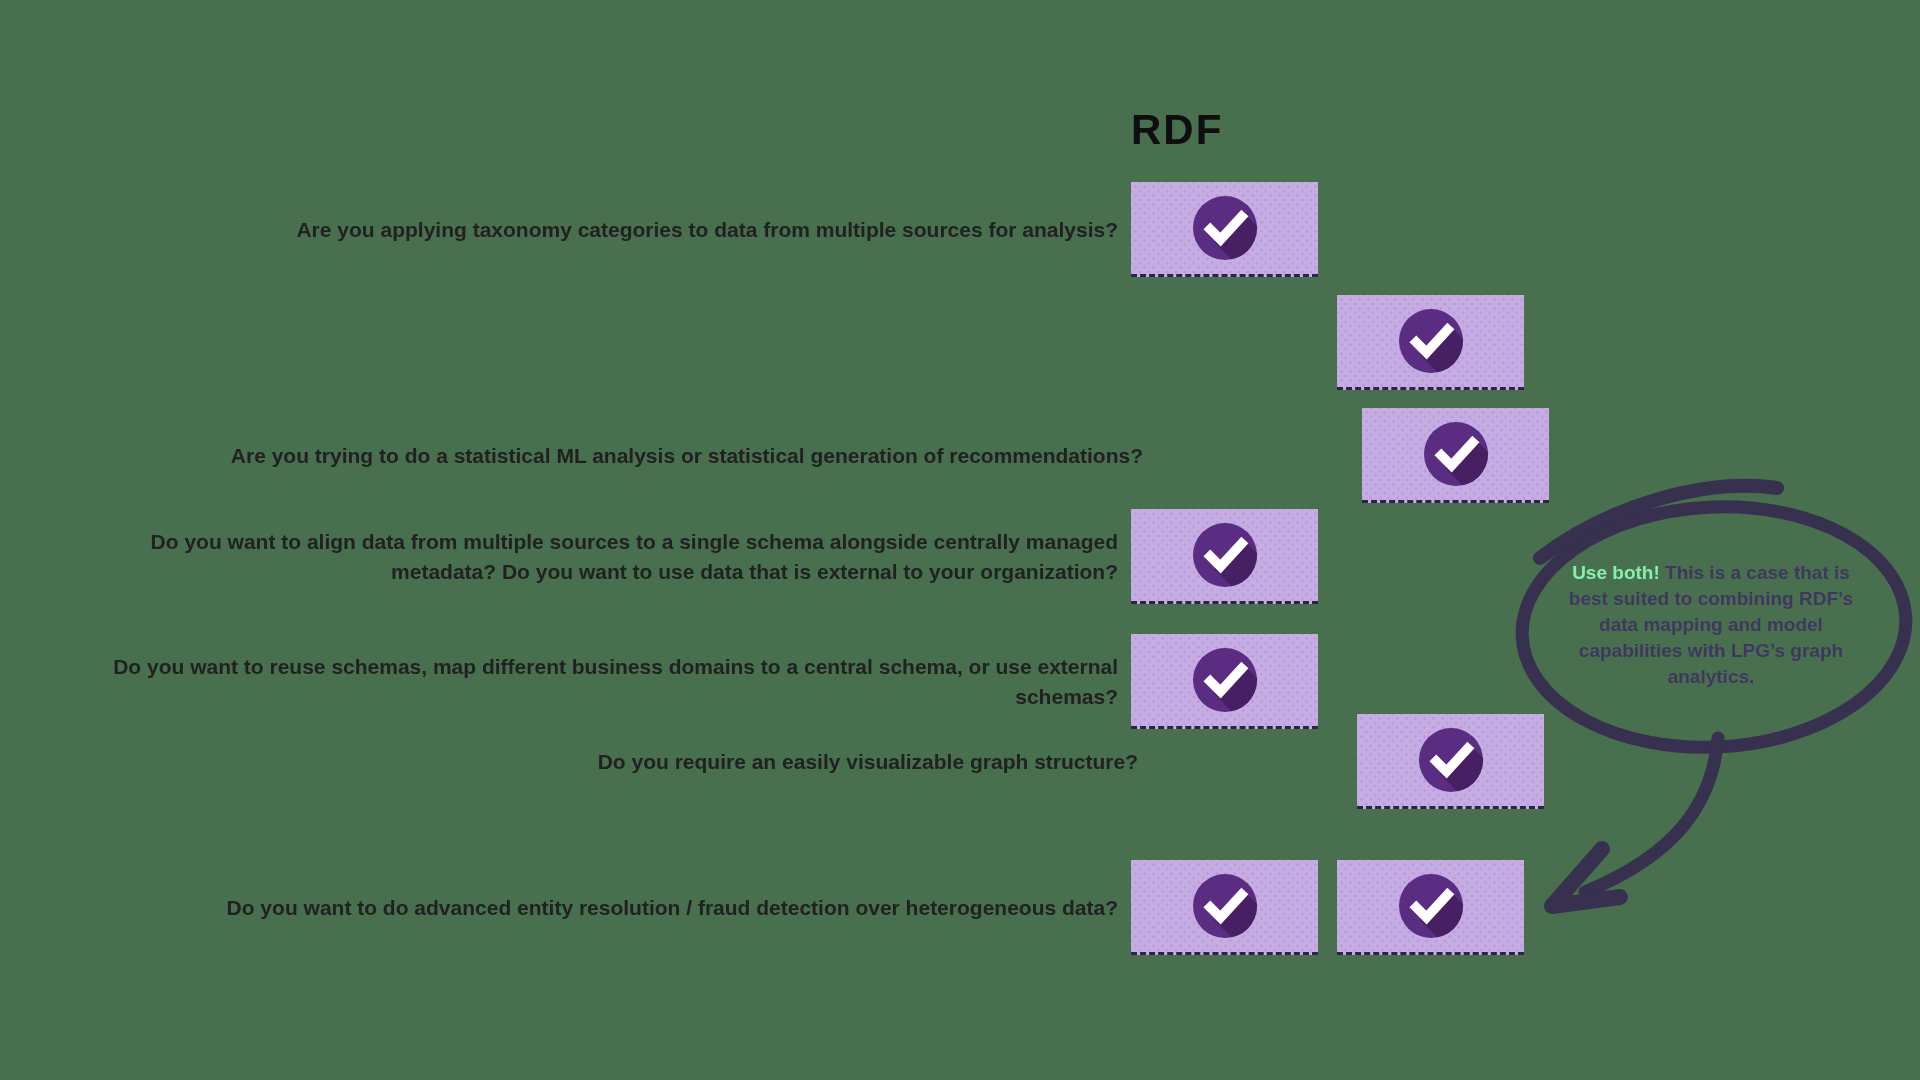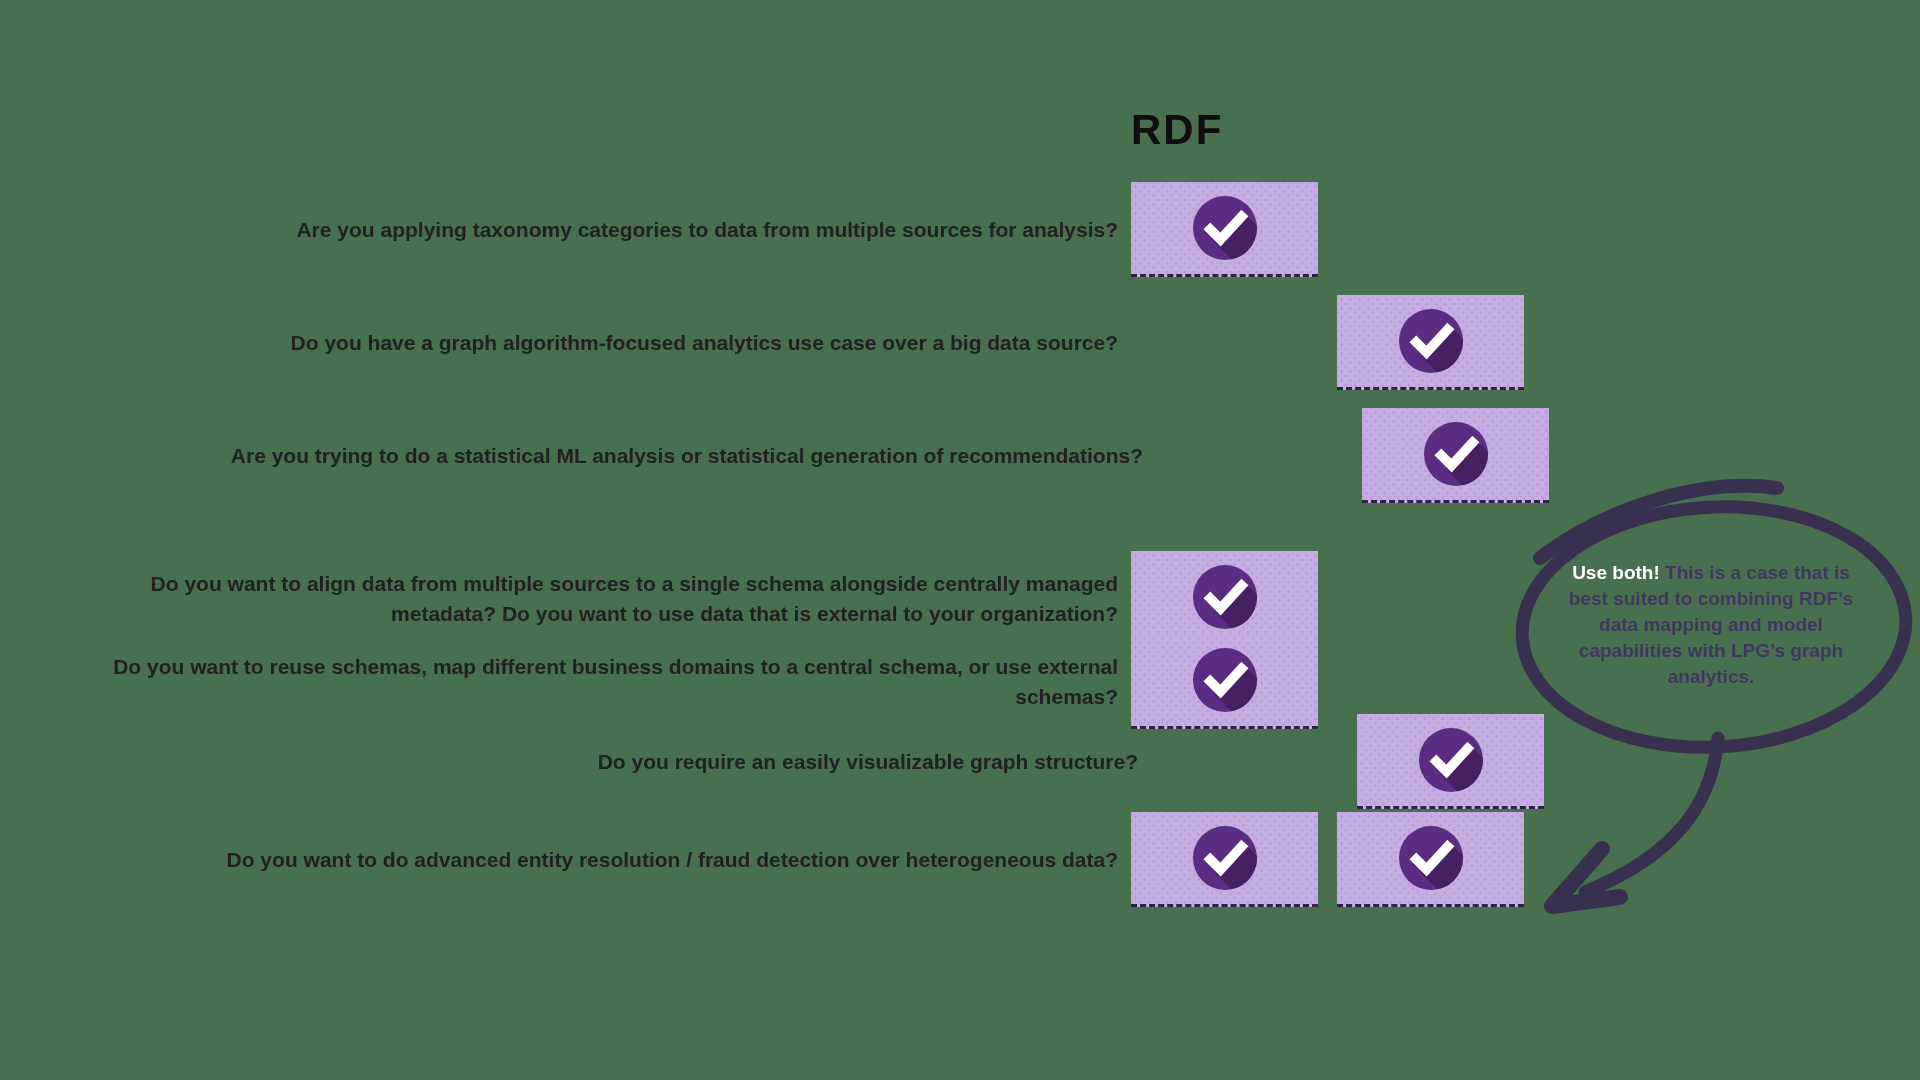--- a/index.html
+++ b/index.html
@@ -47,21 +47,21 @@
   .check-icon{width:64px;height:64px;display:block;}
 
   
   .annotation-svg{position:absolute;left:1490px;top:420px;width:430px;height:570px;}
   .callout-text{
     position:absolute;left:1552px;top:560px;width:318px;
     text-align:center;
     font-size:19px;line-height:26px;font-weight:bold;
     color:#3f3760;
   }
-  .callout-text .lead{color:#ffffff;}
+  .callout-text .lead{color:#86efac;}
 </style>
 </head>
 <body style="background: rgb(72, 112, 78);">
 
 <div class="canvas">
 
   <div class="col-header rdf">RDF</div>
 
   <div id="rows">
   <div class="row" style="top: 182px; padding-left: 23px;">
@@ -76,21 +76,20 @@
         <g clip-path="url(#clip-0-0)">
           <path class="shadow" d="M 33 72 L 78 25 L 190 137 L 145 184 Z" fill="#462063"></path>
         </g>
         <path d="M 27 52 L 43 68 L 76 32" stroke="#ffffff" stroke-width="15" fill="none" stroke-linecap="square" stroke-linejoin="miter"></path>
       </svg>
     </div>
 
   </div>
 
   <div class="row" style="top: 295px;">
-    <div class="question">Do you have a graph algorithm-focused analytics use case over a big data source?</div>
 
     <div class="tile lpg">
       <svg class="check-icon" viewBox="0 0 100 100" xmlns="http://www.w3.org/2000/svg">
             <clipPath id="clip-1-1">
               <circle cx="50" cy="50" r="50"></circle>
             </clipPath>
         <circle cx="50" cy="50" r="50" fill="#5b2d82"></circle>
         <g clip-path="url(#clip-1-1)">
           <path class="shadow" d="M 33 72 L 78 25 L 190 137 L 145 184 Z" fill="#462063"></path>
         </g>
@@ -109,21 +108,21 @@
             </clipPath>
         <circle cx="50" cy="50" r="50" fill="#5b2d82"></circle>
         <g clip-path="url(#clip-2-1)">
           <path class="shadow" d="M 33 72 L 78 25 L 190 137 L 145 184 Z" fill="#462063"></path>
         </g>
         <path d="M 27 52 L 43 68 L 76 32" stroke="#ffffff" stroke-width="15" fill="none" stroke-linecap="square" stroke-linejoin="miter"></path>
       </svg>
     </div>
   </div>
 
-  <div class="row" style="top: 551px; text-decoration: underline;">
+  <div class="row" style="top: 509px; text-decoration: underline;">
     <div class="question">Do you want to align data from multiple sources to a single schema alongside centrally managed metadata? Do you want to use data that is external to your organization?</div>
     <div class="tile rdf">
       <svg class="check-icon" viewBox="0 0 100 100" xmlns="http://www.w3.org/2000/svg">
             <clipPath id="clip-3-0">
               <circle cx="50" cy="50" r="50"></circle>
             </clipPath>
         <defs></defs>
         <circle cx="50" cy="50" r="50" fill="#5b2d82"></circle>
         <g clip-path="url(#clip-3-0)">
           <path class="shadow" d="M 33 72 L 78 25 L 190 137 L 145 184 Z" fill="#462063"></path>
@@ -162,21 +161,21 @@
             </clipPath>
         <circle cx="50" cy="50" r="50" fill="#5b2d82"></circle>
         <g clip-path="url(#clip-5-1)">
           <path class="shadow" d="M 33 72 L 78 25 L 190 137 L 145 184 Z" fill="#462063"></path>
         </g>
         <path d="M 27 52 L 43 68 L 76 32" stroke="#ffffff" stroke-width="15" fill="none" stroke-linecap="square" stroke-linejoin="miter"></path>
       </svg>
     </div>
   </div>
 
-  <div class="row" style="top: 812px;">
+  <div class="row" style="top: 860px;">
     <div class="question">Do you want to do advanced entity resolution / fraud detection over heterogeneous data?</div>
     <div class="tile rdf">
       <svg class="check-icon" viewBox="0 0 100 100" xmlns="http://www.w3.org/2000/svg">
             <clipPath id="clip-6-0">
               <circle cx="50" cy="50" r="50"></circle>
             </clipPath>
         <defs></defs>
         <circle cx="50" cy="50" r="50" fill="#5b2d82"></circle>
         <g clip-path="url(#clip-6-0)">
           <path class="shadow" d="M 33 72 L 78 25 L 190 137 L 145 184 Z" fill="#462063"></path>

